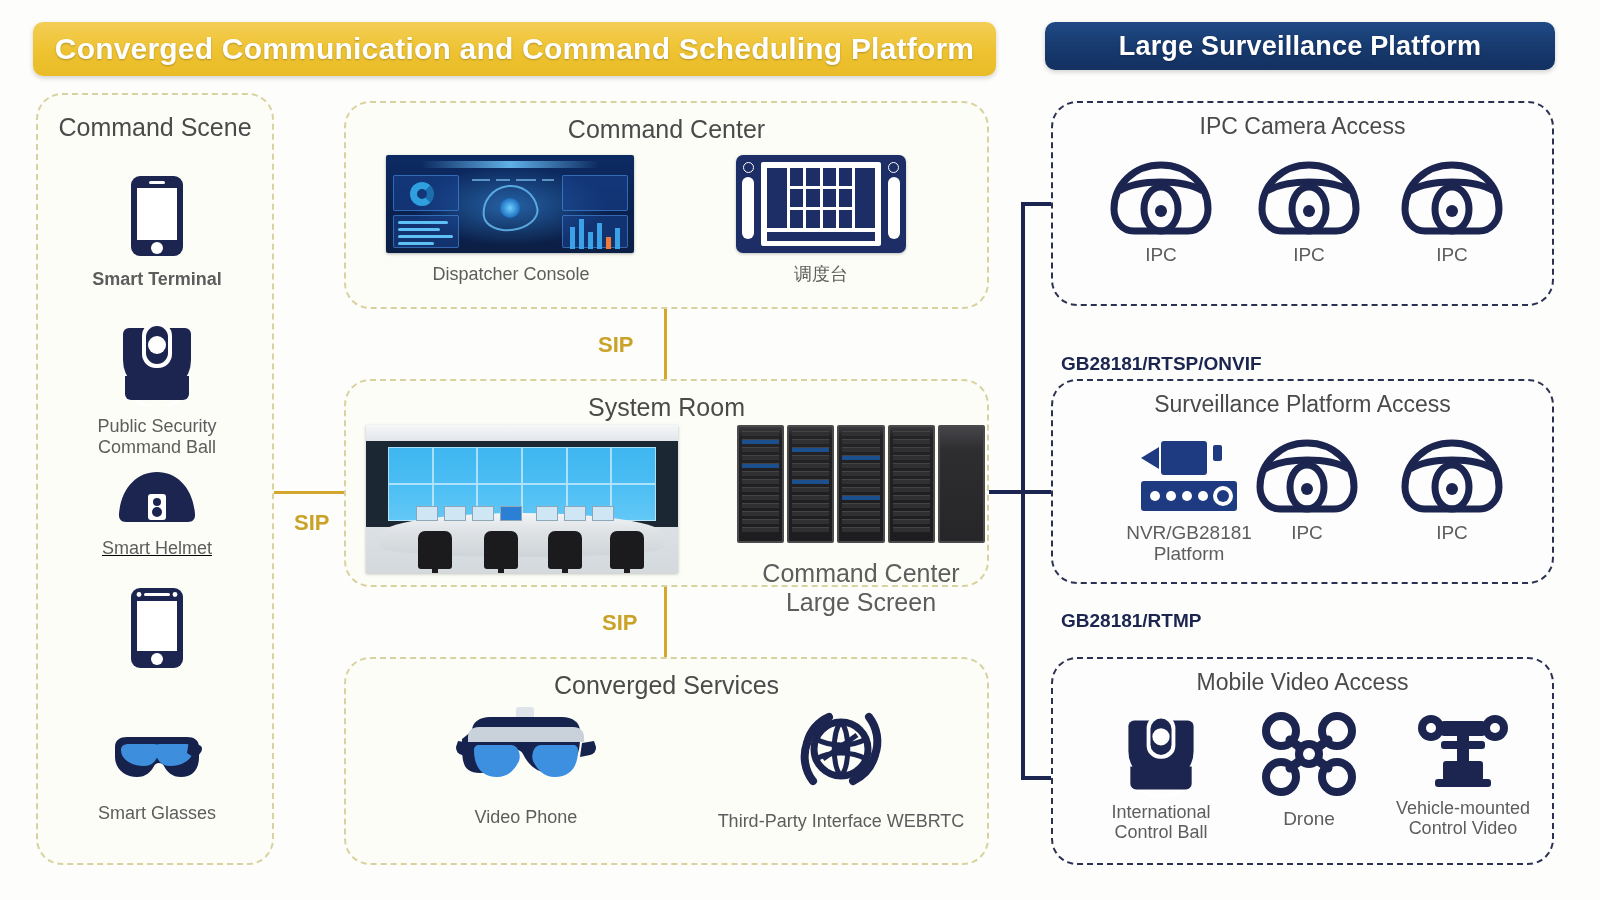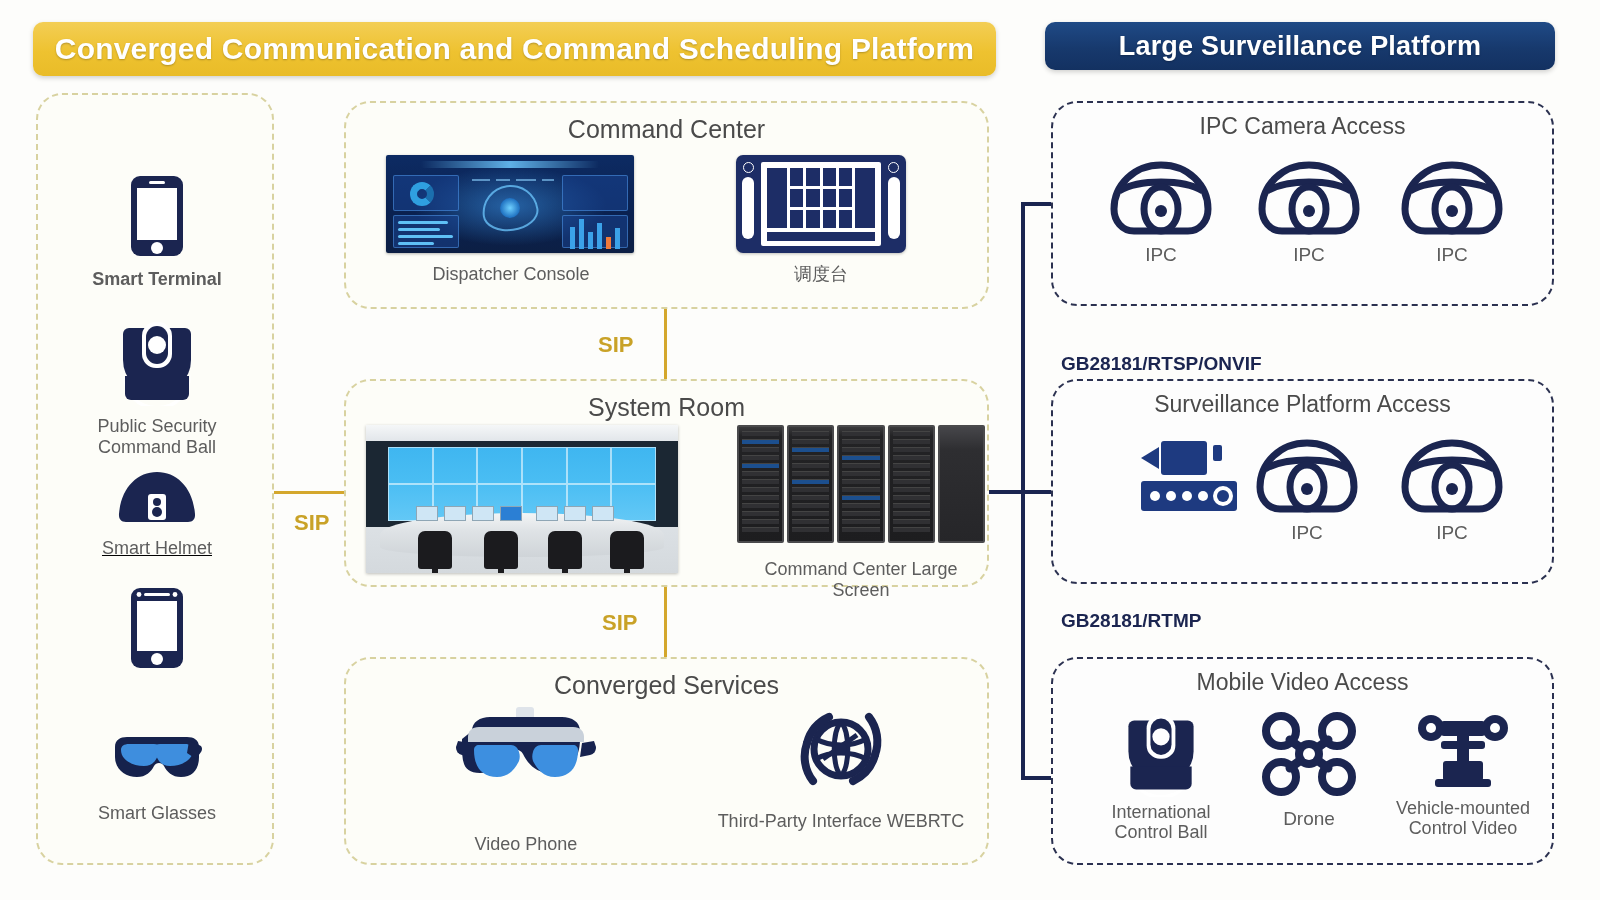--- a/index.html
+++ b/index.html
@@ -229,20 +229,21 @@
   <div class="conn" style="left:664px; top:587px; width:3px; height:70px;"></div>
   <div class="sip-label" style="left:602px; top:610px;">SIP</div>
 
   <div class="conn navy" style="left:955px; top:490px; width:70px; height:4px;"></div>
   <div class="conn navy" style="left:1021px; top:202px; width:4px; height:578px;"></div>
   <div class="conn navy" style="left:1021px; top:202px; width:32px; height:4px;"></div>
   <div class="conn navy" style="left:1021px; top:490px; width:32px; height:4px;"></div>
   <div class="conn navy" style="left:1021px; top:776px; width:32px; height:4px;"></div>
 
   <div class="panel gold" id="p-command-scene">
+    <div class="panel-title">Command Scene</div>
 
     <div class="item" id="cs-smart-terminal">
       <div class="icon-wrap">
         <svg class="icon" width="58" height="86" viewBox="0 0 58 86">
           <rect x="3" y="3" width="52" height="80" rx="9" fill="#1b2550"></rect>
           <rect x="9" y="15" width="40" height="52" fill="#ffffff"></rect>
           <rect x="21" y="8" width="16" height="3" rx="1.5" fill="#ffffff"></rect>
           <circle cx="29" cy="75" r="6" fill="#ffffff"></circle>
         </svg>
       </div>
@@ -477,40 +478,40 @@
               <i></i>
               <i></i>
               <i></i>
               <i></i>
               <i></i>
               <i></i>
               <i></i>
             </div>
         </div>
       </div>
-      <div class="label" style="margin-top:16px;font-size:18px;">Command Center Large Screen</div>
+      <div class="label" style="margin-top:16px;font-size:25px;">Command Center Large Screen</div>
     </div>
   </div>
 
   <div class="panel gold" id="p-converged">
     <div class="panel-title">Converged Services</div>
 
     <div class="item" id="cv-videophone">
       <div class="icon-wrap">
         <svg class="icon" width="160" height="92" viewBox="0 0 160 92">
           <rect x="70" y="0" width="18" height="30" rx="3" fill="#dfe4ea"></rect>
           <path d="M26 24c0-9 8-14 18-14h72c10 0 18 5 18 14v8c0 20-10 34-29 34-15 0-23-9-28-19-3-6-12-6-15 0-5 10-13 19-28 19-19 0-18-14-18-34z" fill="#17234f"></path>
           <path d="M22 30c0-6 4-10 11-10h94c7 0 11 4 11 10v5H22z" fill="#c9d1da"></path>
           <path d="M33 38c-3 0-5 2-5 5 0 17 8 27 23 27 12 0 18-8 22-16 1-3 1-6 0-9-1-4-4-7-8-7z" fill="#3d8fe0"></path>
           <path d="M127 38c3 0 5 2 5 5 0 17-8 27-23 27-12 0-18-8-22-16-1-3-1-6 0-9 1-4 4-7 8-7z" fill="#3d8fe0"></path>
           <path d="M12 34l12 2 2 14-10-2c-4-1-6-4-6-8z" fill="#17234f"></path>
           <path d="M148 34l-12 2-2 14 10-2c4-1 6-4 6-8z" fill="#17234f"></path>
         </svg>
       </div>
-      <div class="label" style="margin-top:35px;">Video Phone</div>
+      <div class="label" style="margin-top:8px;">Video Phone</div>
     </div>
 
     <div class="item" id="cv-webrtc">
       <div class="icon-wrap">
         <svg class="icon" width="100" height="100" viewBox="0 0 100 100">
           <circle cx="50" cy="50" r="27" fill="none" stroke="#1b2550" stroke-width="7"></circle>
           <path d="M50 23c-9 10-9 44 0 54M50 23c9 10 9 44 0 54" fill="none" stroke="#1b2550" stroke-width="5"></path>
           <path d="M25 40c14 8 36 8 50 0M25 60c14-8 36-8 50 0" fill="none" stroke="#1b2550" stroke-width="5"></path>
           <path d="M32 60 L66 36" stroke="#1b2550" stroke-width="5" fill="none"></path>
           <path d="M78 18a40 40 0 0 1 6 38" fill="none" stroke="#1b2550" stroke-width="8" stroke-linecap="round"></path>
@@ -577,20 +578,21 @@
           <rect x="86" y="8" width="9" height="16" rx="2" fill="#1e3a80"></rect>
           <rect x="14" y="44" width="96" height="30" rx="3" fill="#1e3a80"></rect>
           <circle cx="28" cy="59" r="5" fill="#ffffff"></circle>
           <circle cx="44" cy="59" r="5" fill="#ffffff"></circle>
           <circle cx="60" cy="59" r="5" fill="#ffffff"></circle>
           <circle cx="76" cy="59" r="5" fill="#ffffff"></circle>
           <circle cx="96" cy="59" r="10" fill="#ffffff"></circle>
           <circle cx="96" cy="59" r="6" fill="#1e3a80"></circle>
         </svg>
       </div>
+      <div class="label" style="margin-top:6px;">NVR/GB28181 Platform</div>
     </div>
 
     <div class="ritem" id="sp-2">
       <div class="icon-wrap">
         <svg class="icon" width="110" height="80" viewBox="0 0 110 80">
           <path d="M55 6C28 6 8 26 8 50c0 12 8 22 20 22h54c12 0 20-10 20-22C102 26 82 6 55 6z" fill="none" stroke="#1b2550" stroke-width="7"></path>
           <path d="M13 32c10-6 26-9 42-9s32 3 42 9" fill="none" stroke="#1b2550" stroke-width="7"></path>
           <ellipse cx="55" cy="50" rx="17" ry="22" fill="none" stroke="#1b2550" stroke-width="7"></ellipse>
           <circle cx="55" cy="52" r="6" fill="#1b2550"></circle>
         </svg>

